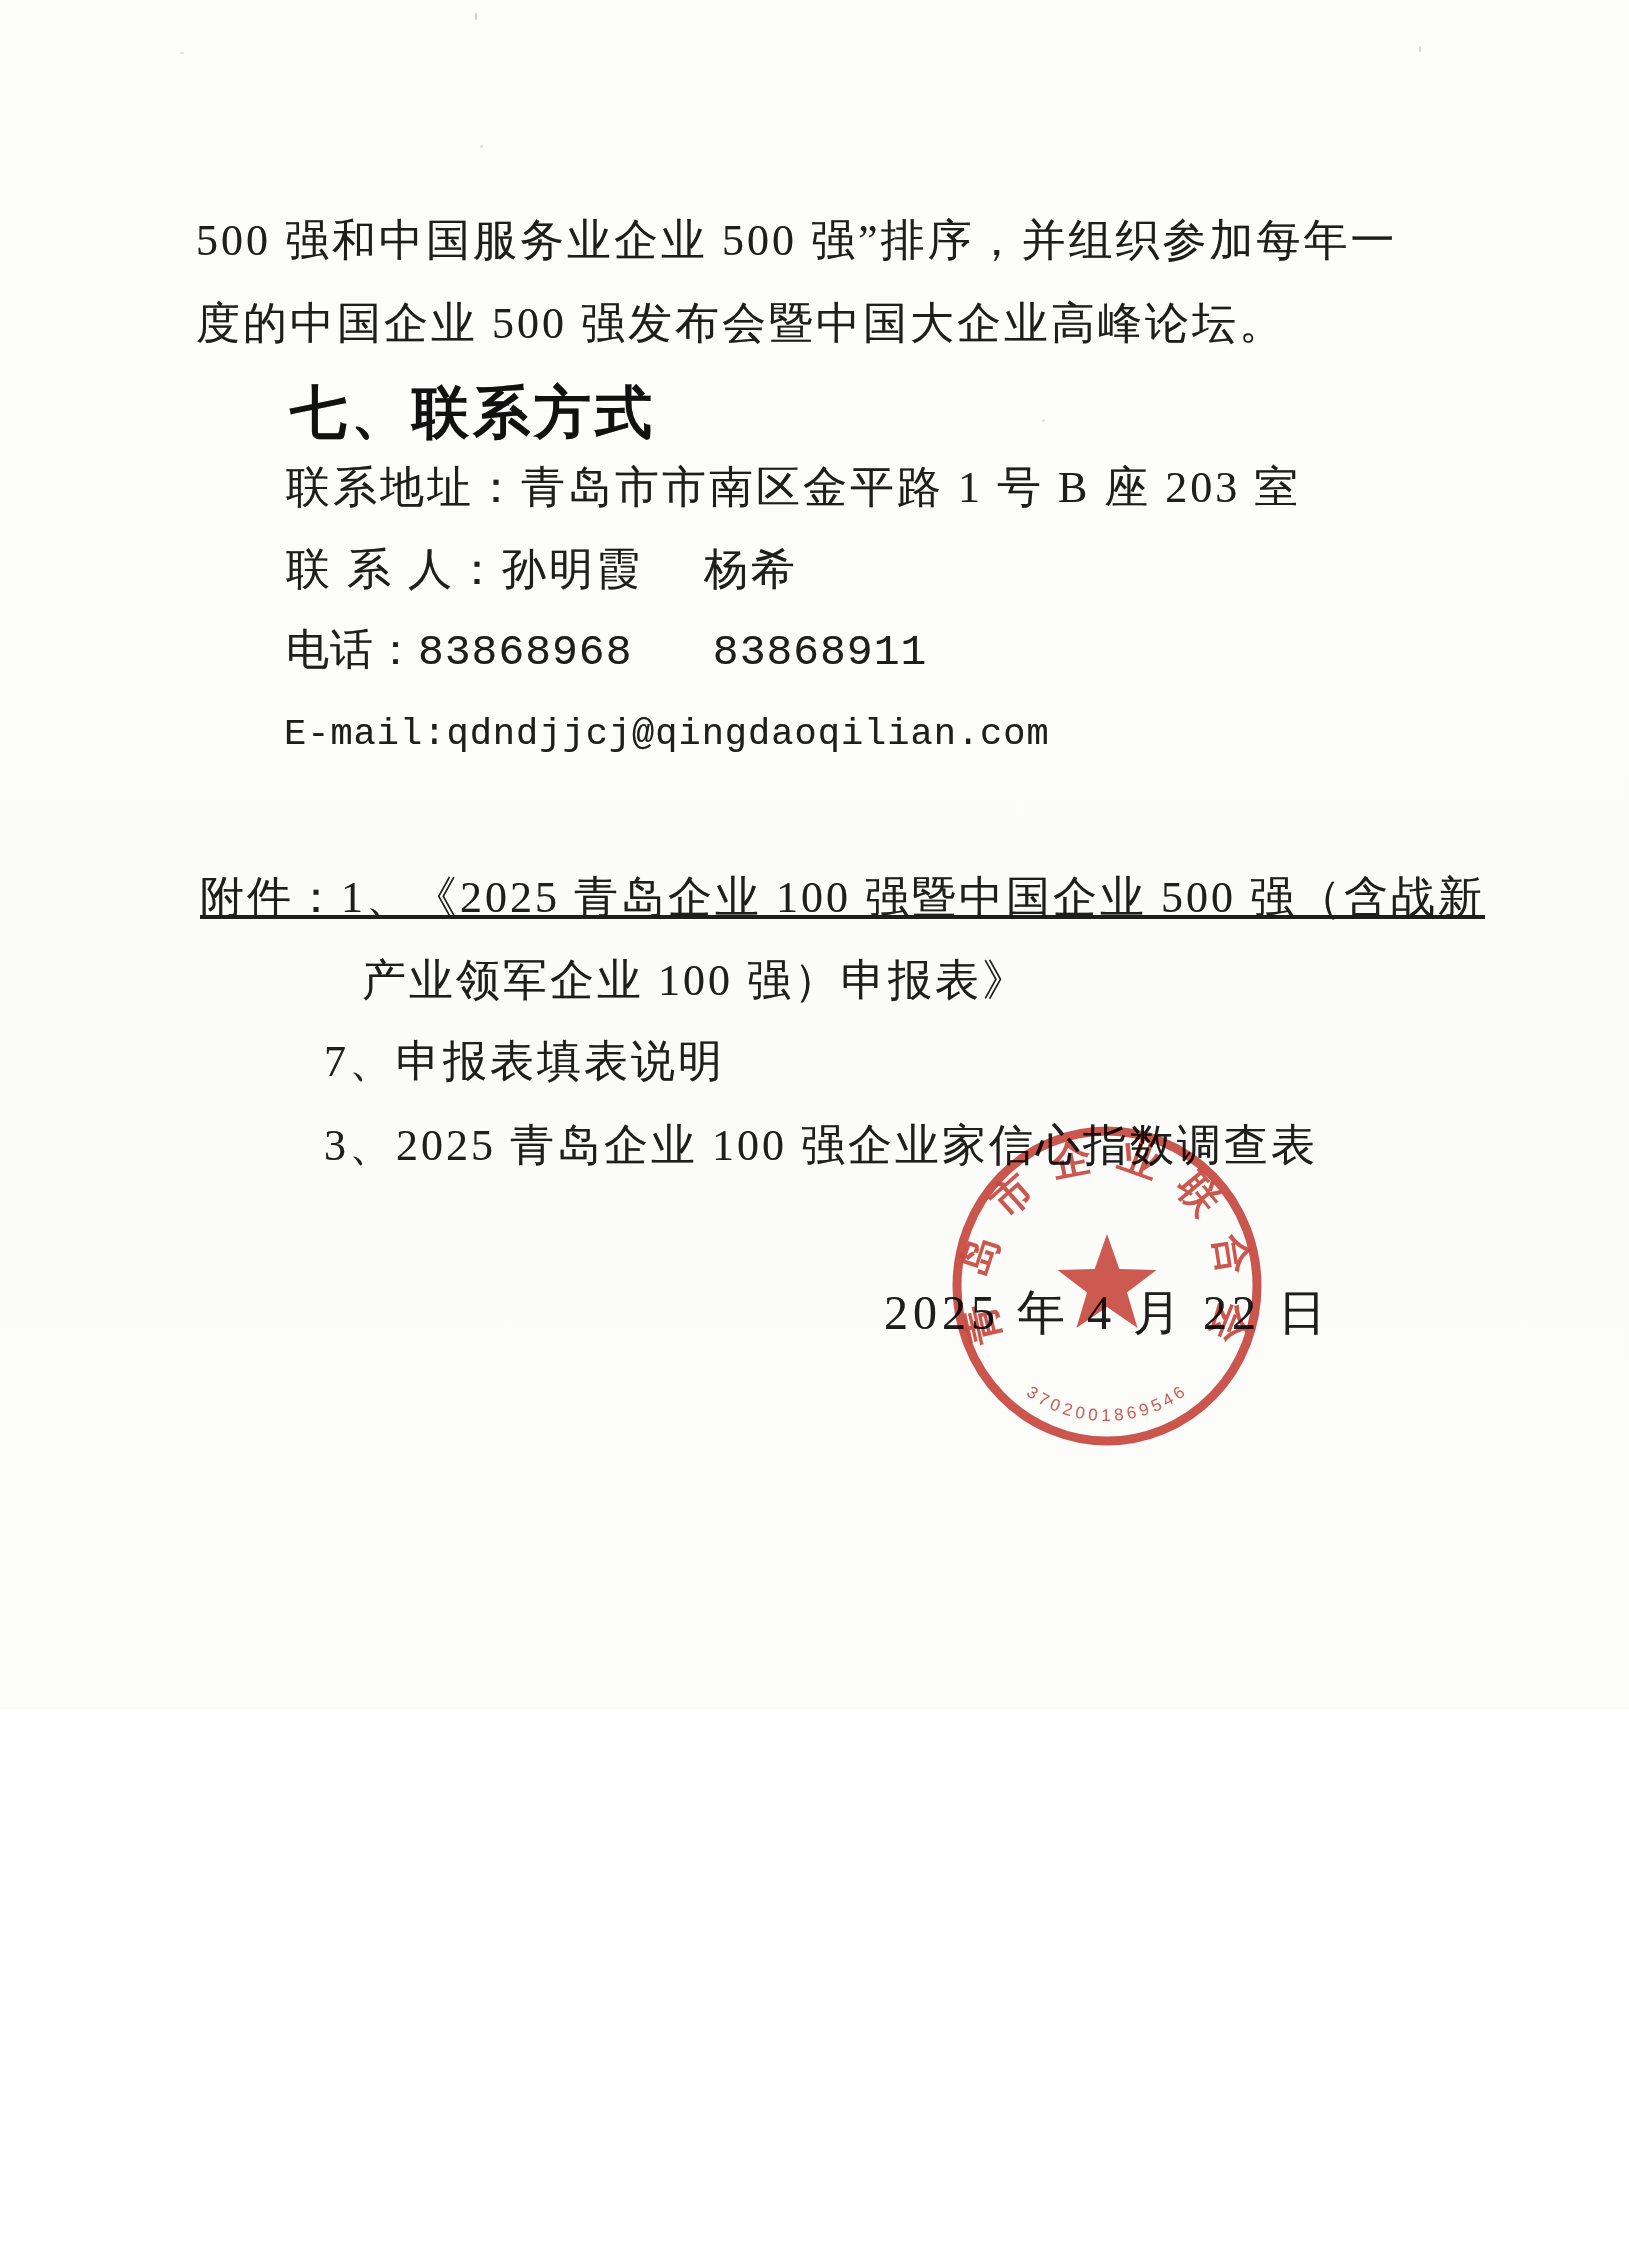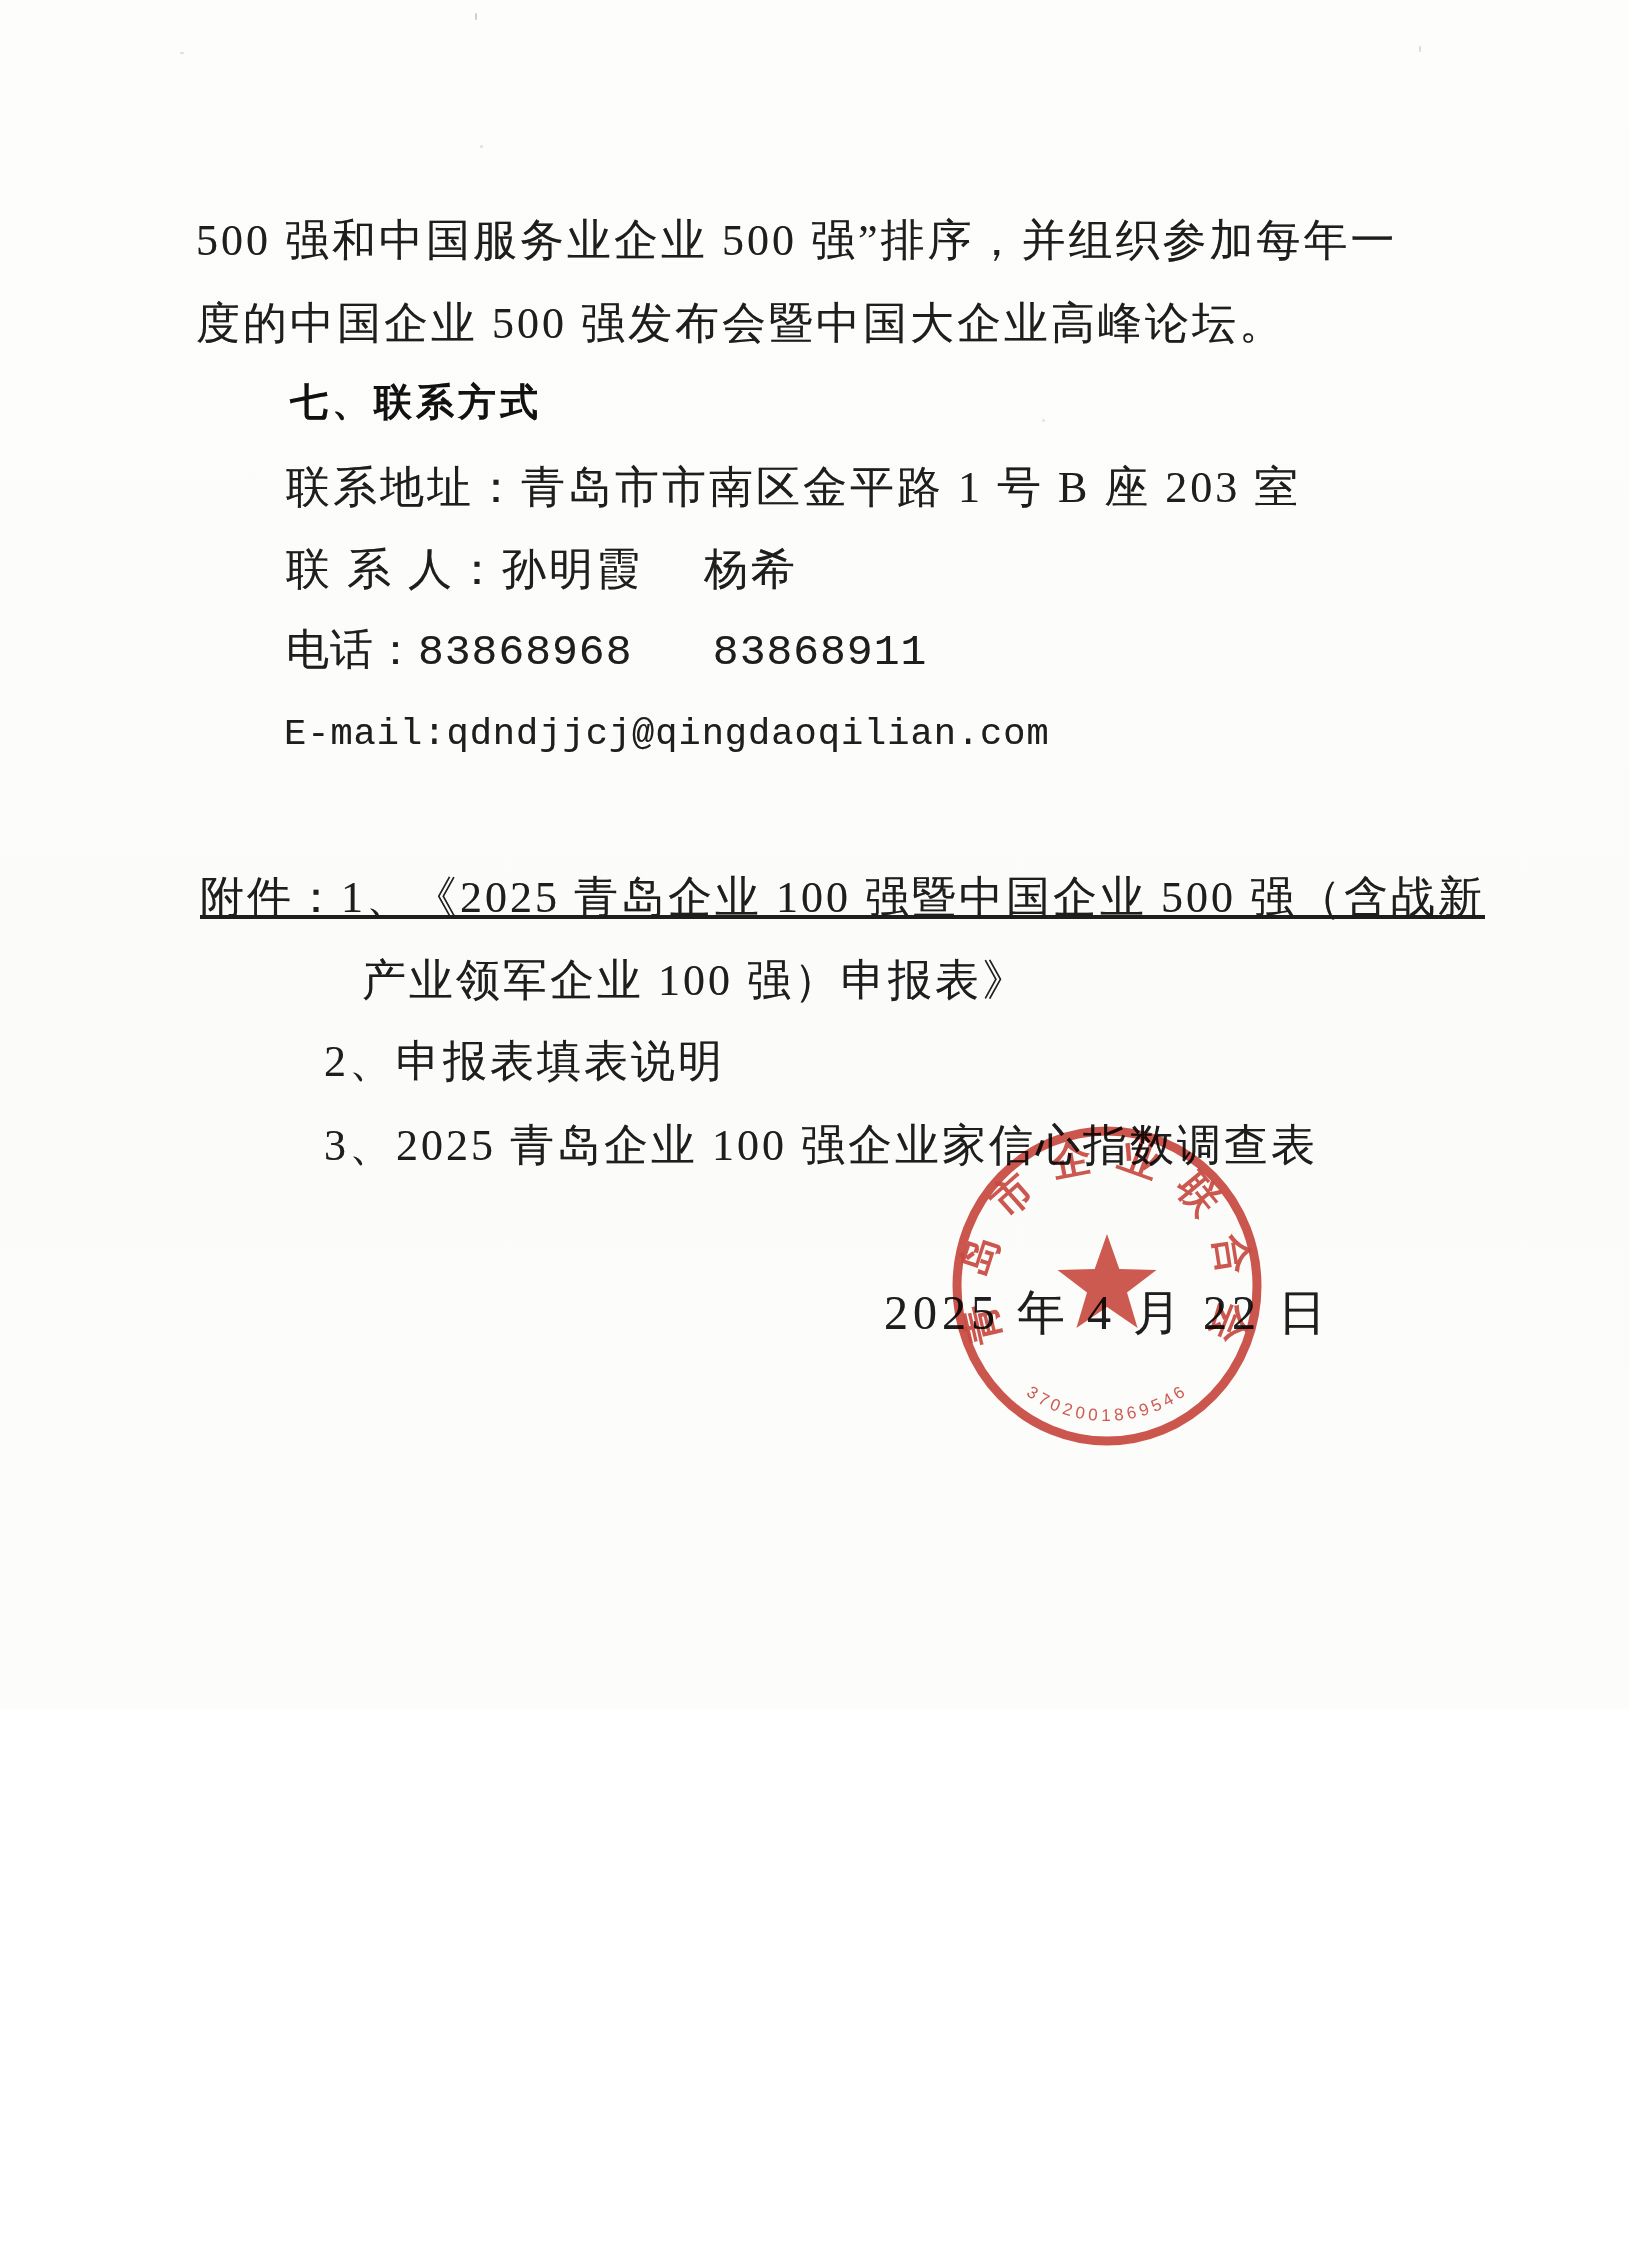--- a/index.html
+++ b/index.html
@@ -12,21 +12,21 @@
     overflow:hidden;
   }
   .line{
     position:absolute;
     white-space:pre;
     line-height:1.12;
     text-shadow:0 0 0.6px rgba(40,40,40,.45);
   }
   .cjk{font-size:44px;letter-spacing:3px;}
   .heading{
-    font-size:38px;letter-spacing:4px;font-weight:700;
+    font-size:57px;letter-spacing:4px;font-weight:700;
     font-family:"Liberation Sans","DejaVu Sans",sans-serif;
     color:#111;
   }
   .mono-mix{font-family:"Liberation Mono","DejaVu Sans Mono",monospace;}
   .email{font-size:37px;letter-spacing:1px;}
   .phone{font-size:43px;letter-spacing:1px;}
   .date{font-size:48px;letter-spacing:5px;z-index:1;}
   .pagenum{font-size:30px;letter-spacing:0;color:#222;}
   .seal{
     position:absolute;left:944px;top:1118px;width:326px;height:336px;
@@ -47,21 +47,21 @@
 
   <div class="line heading" style="left:290px;top:381px;">七、联系方式</div>
 
   <div class="line cjk" style="left:286px;top:463px;">联系地址：青岛市市南区金平路 1 号 B 座 203 室</div>
   <div class="line cjk" style="left:286px;top:545px;">联 系 人：孙明霞　 杨希</div>
   <div class="line cjk phone mono-mix" style="left:286px;top:629px;">电话：83868968   83868911</div>
   <div class="line email mono-mix" style="left:284px;top:714px;text-align:center;">E-mail:qdndjjcj@qingdaoqilian.com</div>
 
   <div class="line cjk" style="left:200px;top:873px;text-decoration:underline;">附件：1、《2025 青岛企业 100 强暨中国企业 500 强（含战新</div>
   <div class="line cjk" style="left:362px;top:956px;">产业领军企业 100 强）申报表》</div>
-  <div class="line cjk" style="left:324px;top:1037px;">2、申报表填表说明</div>
+  <div class="line cjk" style="left:324px;top:1037px;">7、申报表填表说明</div>
   <div class="line cjk" style="left:324px;top:1121px;">3、2025 青岛企业 100 强企业家信心指数调查表</div>
 
   <div class="line date" style="left:884px;top:1286px;">2025 年 4 月 22 日</div>
 
   <svg class="seal" viewBox="0 0 326 334">
     <defs>
       <path id="sealTopArc" d="M 67 232.5 A 116 116 0 1 1 257 232.5" fill="none"></path>
       <path id="sealBottomArc" d="M 80.2 274.6 A 136 136 0 0 0 245.7 273.2" fill="none"></path>
     </defs>
     <ellipse cx="163" cy="167" rx="150" ry="155" fill="none" stroke="#c63a2f" stroke-width="9" stroke-opacity="0.93"></ellipse>

